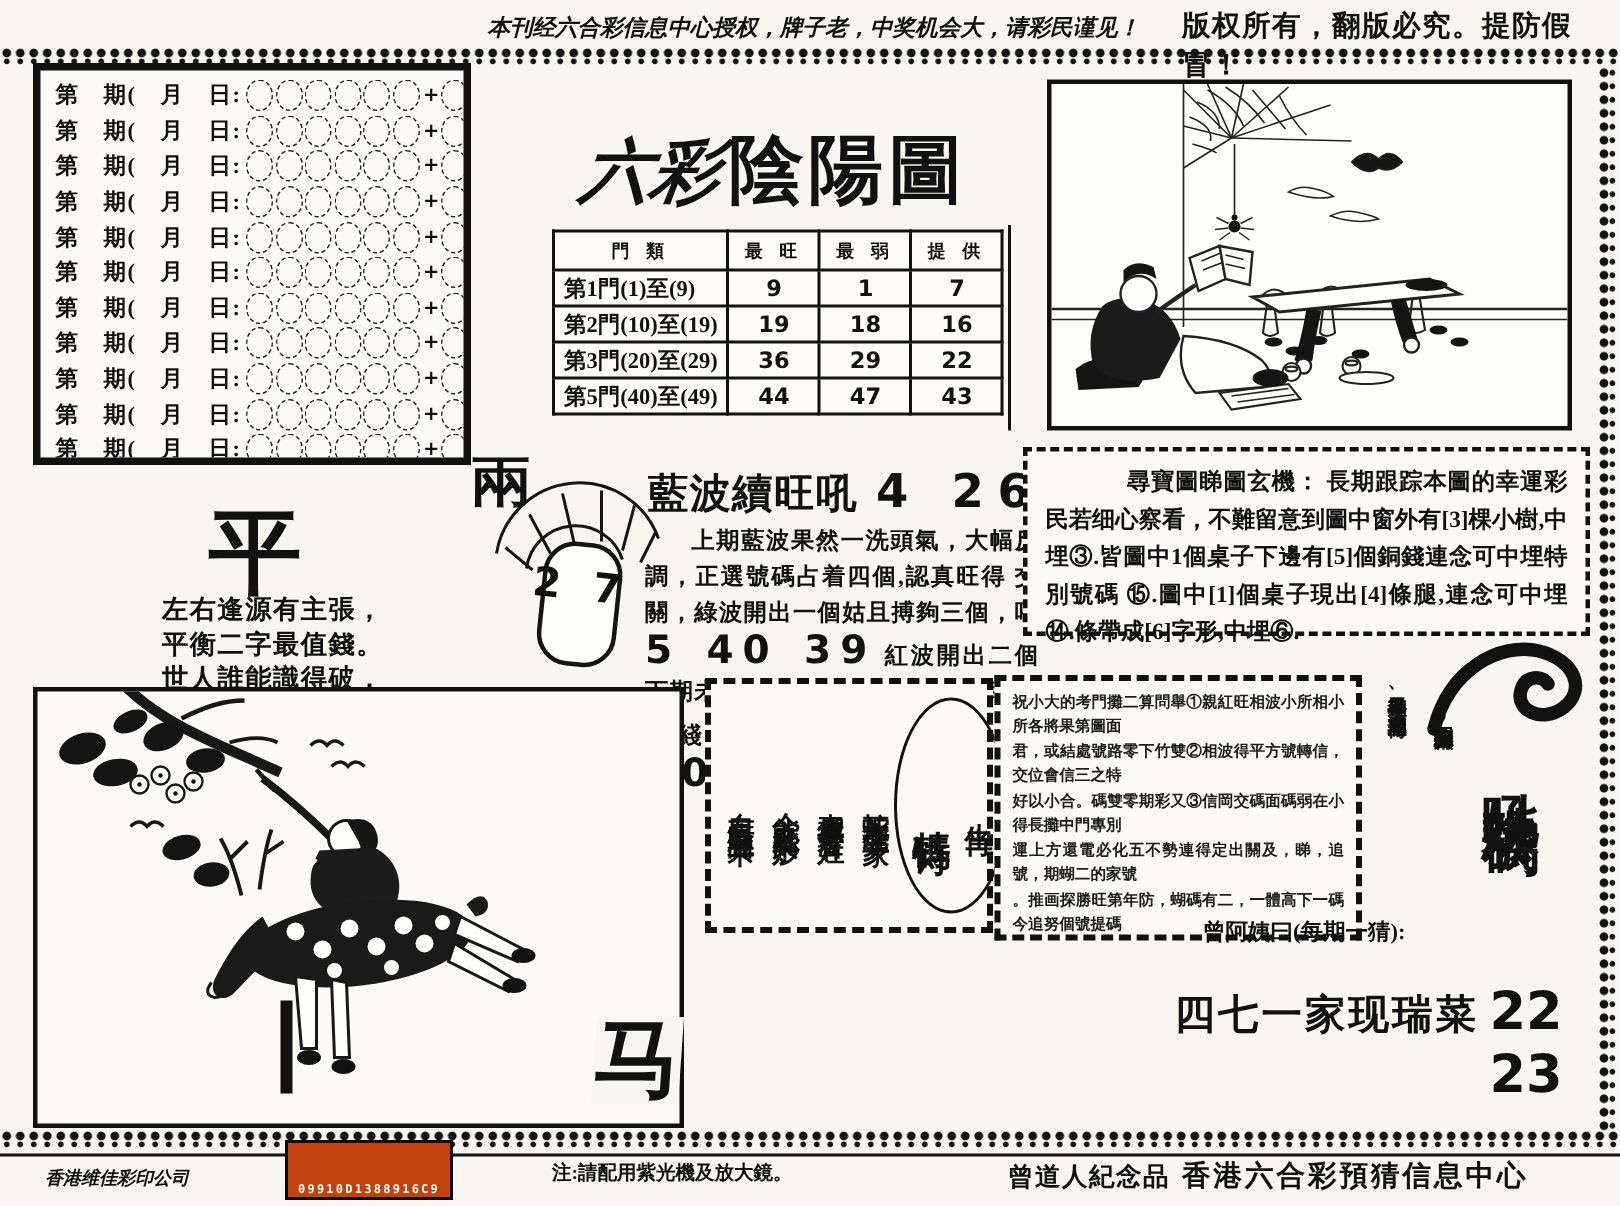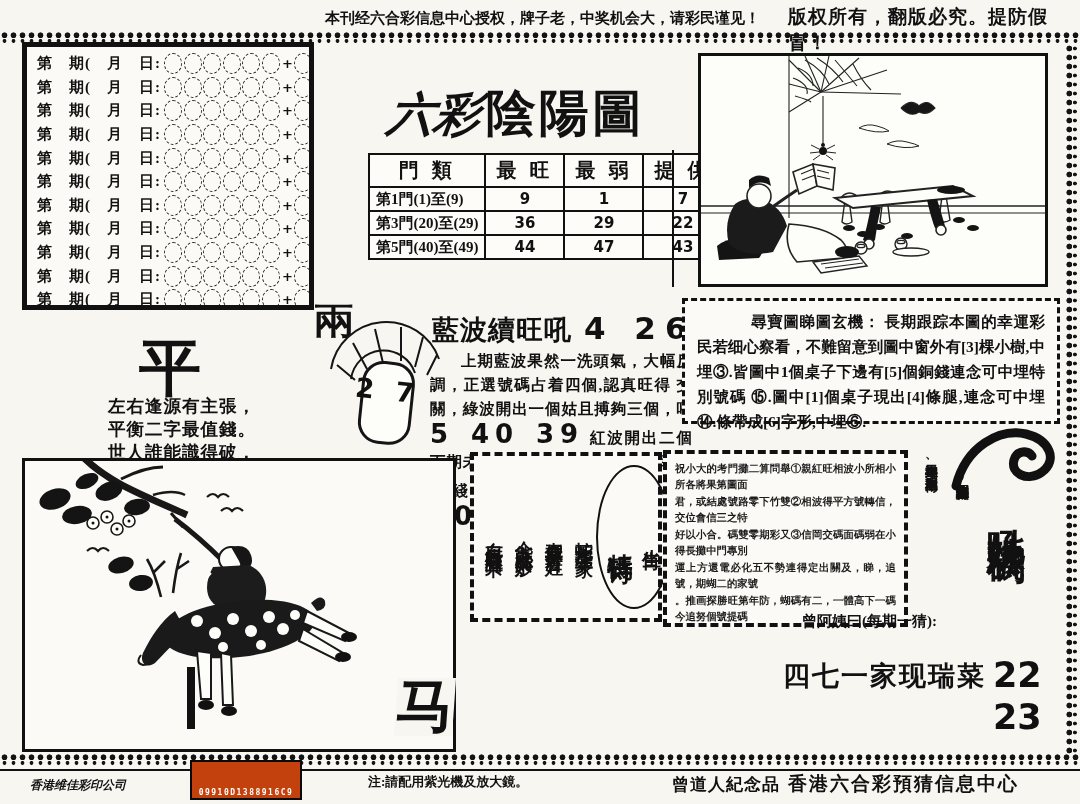--- a/index.html
+++ b/index.html
@@ -4,39 +4,39 @@
 <style>
   html,body{margin:0;padding:0;background:#e8e6e0;}
   #page{position:relative;width:1080px;height:804px;background:#f7f6f1;color:#111;
         font-family:"Liberation Serif","DejaVu Serif",serif;overflow:hidden;}
   .abs{position:absolute;}
   
   .chain{position:absolute;background-image:radial-gradient(circle at 50% 38%,#141414 2.6px,transparent 3.2px),radial-gradient(circle at 50% 78%,#141414 1.6px,transparent 2.2px);}
   .chain-h{height:14px;background-size:9px 14px;}
   .chain-v{width:14px;background-size:14px 9px;background-image:radial-gradient(circle at 38% 50%,#141414 2.6px,transparent 3.2px),radial-gradient(circle at 78% 50%,#141414 1.6px,transparent 2.2px);}
   
-  .hdr-auth{left:325px;top:9px;font-weight:bold;font-size:15px;font-family:"Liberation Sans",sans-serif;}
+  .hdr-auth{left:325px;top:9px;font-weight:bold;font-size:15px;font-family:"Liberation Sans",sans-serif;font-style:italic;}
   .hdr-copy{left:788px;top:4px;font-weight:bold;font-size:19px;font-family:"Liberation Sans",sans-serif;letter-spacing:1px;}
   
   .grid-box{left:22px;top:42px;width:292px;height:268px;border:5px solid #111;box-sizing:border-box;padding:5px 6px 12px 10px;overflow:hidden;background:#fbfaf6;}
   .grid-row{display:flex;align-items:center;height:23.6px;}
   .row-label{font-weight:bold;font-size:15px;white-space:pre;margin-right:3px;letter-spacing:1px;}
   .circ{width:16px;height:19px;border:1.6px dashed #222;border-radius:50%;margin-right:1.5px;flex:none;}
   .plus{font:bold 13px "DejaVu Sans",sans-serif;margin:0 1px;flex:none;}
   
   .ping{left:60px;top:326px;width:220px;text-align:center;font-size:62px;font-weight:bold;}
   .ping-poem{left:108px;top:395px;font-size:17.5px;font-weight:bold;line-height:1.32;white-space:pre-line;letter-spacing:1px;}
   
   .main-title{left:388px;top:80px;white-space:nowrap;}
   .t-script{font-size:46px;font-weight:bold;font-style:italic;transform:skewX(-8deg);display:inline-block;margin-right:6px;}
   .t-bold{font-size:50px;font-weight:bold;letter-spacing:3px;}
   
   table.stats{left:368px;top:153px;border-collapse:collapse;background:#fdfcf8;}
   table.stats th,table.stats td{border:2.5px solid #111;font-weight:bold;text-align:center;padding:1px 6px;height:20px;}
-  table.stats th{font-size:20px;letter-spacing:4px;padding:2px 10px;}
+  table.stats th{font-size:12px;letter-spacing:4px;padding:2px 10px;}
   table.stats td{font-size:15px;font-family:"DejaVu Sans",sans-serif;}
   table.stats td.cat{text-align:left;font-family:"Liberation Serif",serif;font-size:15px;letter-spacing:0;padding-left:6px;}
   .divider-v{left:672px;top:150px;width:2px;height:137px;background:#111;}
   
   .bw-head{left:432px;top:310px;white-space:nowrap;}
   .bw-head .zh{font-size:27px;font-weight:bold;letter-spacing:1px;}
   .bw-head .num{font-size:31px;font-weight:bold;font-family:"DejaVu Sans",sans-serif;letter-spacing:9px;margin-left:8px;}
   .bw-body{left:430px;top:349px;width:262px;font-size:15.5px;font-weight:600;line-height:1.55;text-align:justify;text-indent:2em;}
   .bw-body .bn{font:bold 26px "DejaVu Sans",sans-serif;letter-spacing:6px;line-height:1;}
   
@@ -235,20 +235,26 @@
         </tr>
       </thead>
     <tbody>
         <tr>
           <td class="cat">第1門(1)至(9)</td>
           <td>9</td>
           <td>1</td>
           <td>7</td>
         </tr>
         <tr>
+          <td class="cat">第2門(10)至(19)</td>
+          <td>19</td>
+          <td>18</td>
+          <td>16</td>
+        </tr>
+        <tr>
           <td class="cat">第3門(20)至(29)</td>
           <td>36</td>
           <td>29</td>
           <td>22</td>
         </tr>
         <tr>
           <td class="cat">第5門(40)至(49)</td>
           <td>44</td>
           <td>47</td>
           <td>43</td>

